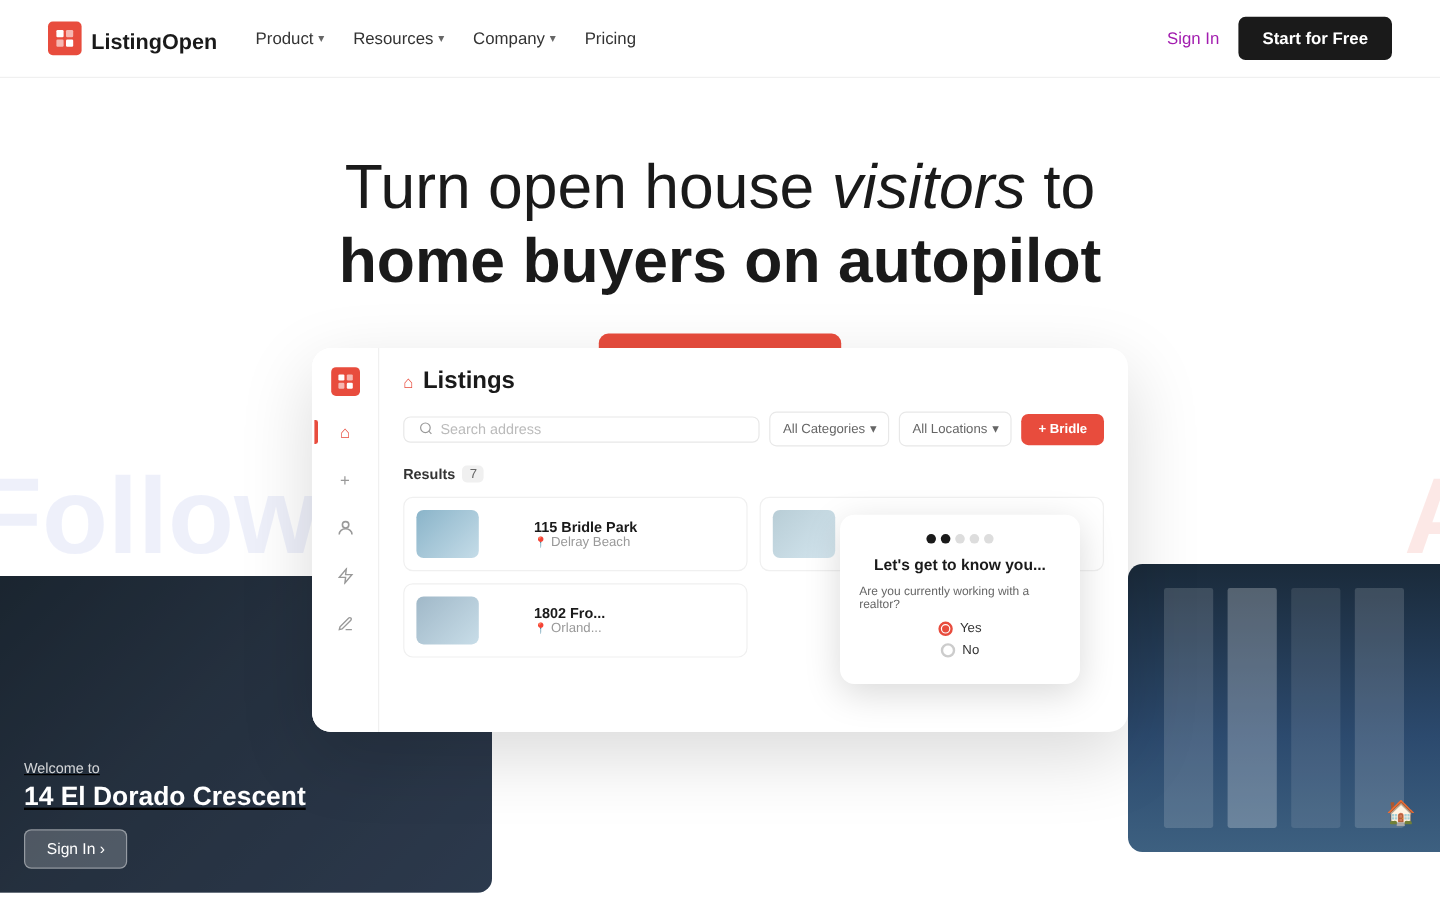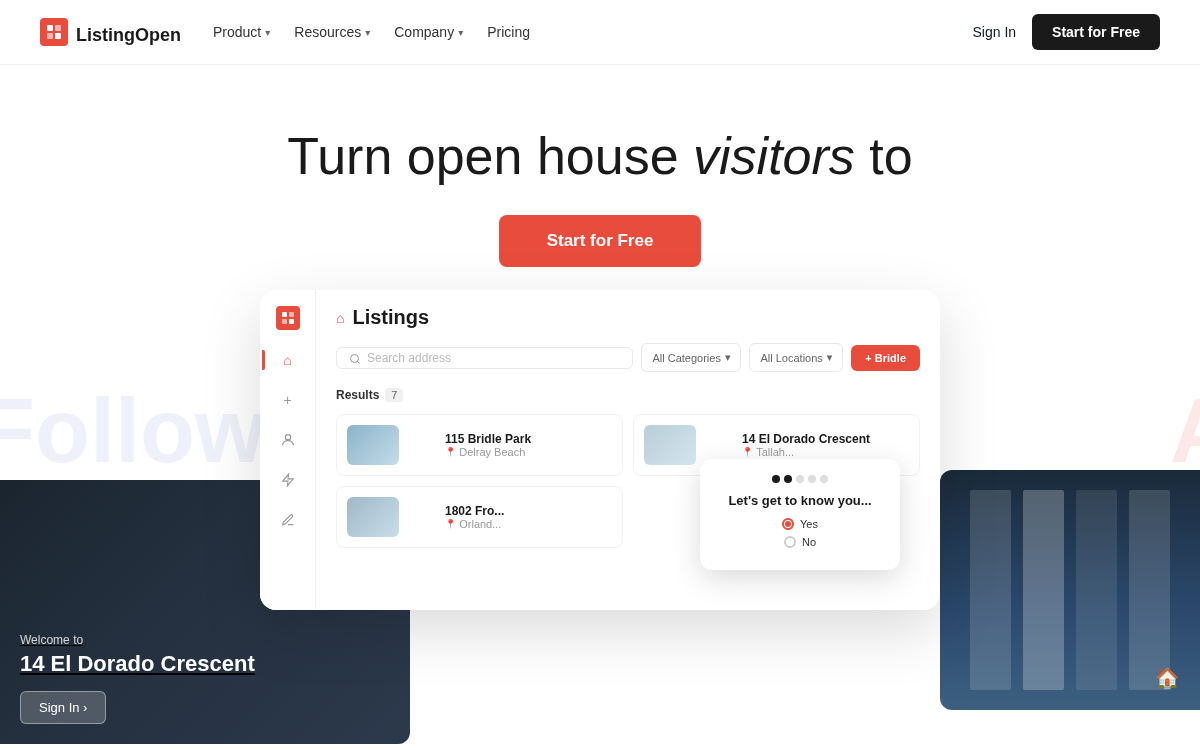--- a/index.html
+++ b/index.html
@@ -12,21 +12,21 @@
       position: relative; z-index: 100; background: #fff;
     }
     .nav-left { display: flex; align-items: center; gap: 32px; }
     .logo { display: flex; align-items: flex-end; gap: 8px; font-size: 18px; font-weight: 700; color: #1a1a1a; text-decoration: none; }
     .logo-icon { width: 28px; height: 28px; background: #e84c3d; border-radius: 4px; display: flex; align-items: center; justify-content: center; }
     .logo-icon svg { width: 18px; height: 18px; }
     .nav-links { display: flex; align-items: center; gap: 24px; }
     .nav-link { font-size: 14px; color: #333; cursor: pointer; display: flex; align-items: center; gap: 4px; }
     .chevron { font-size: 10px; color: #666; }
     .nav-right { display: flex; align-items: center; gap: 16px; }
-    .sign-in-btn { font-size: 14px; color: #0f172a; cursor: pointer; font-weight: 500; }
+    .sign-in-btn { font-size: 14px; color: #a21caf; cursor: pointer; font-weight: 500; }
     .start-free-btn { background: #1a1a1a; color: #fff; border: none; padding: 10px 20px; border-radius: 6px; font-size: 14px; font-weight: 600; cursor: pointer; }
 
     
     .hero { text-align: center; padding: 60px 40px 30px; position: relative; z-index: 10; }
     .hero-title { font-size: 52px; line-height: 1.2; color: #1a1a1a; margin-bottom: 28px; }
     .hero-title .line1 { font-weight: 400; display: block; }
     .hero-title .line1 em { font-style: italic; font-weight: 400; }
     .hero-title .line2 { font-weight: 800; display: block; }
     .hero-cta { background: #e84c3d; color: #fff; border: none; padding: 16px 48px; border-radius: 8px; font-size: 17px; font-weight: 700; cursor: pointer; margin-bottom: 50px; }
 
@@ -44,21 +44,21 @@
     .sidebar { width: 56px; background: #fff; border-right: 1px solid #f0f0f0; display: flex; flex-direction: column; align-items: center; padding: 16px 0; gap: 20px; }
     .sidebar-logo { width: 24px; height: 24px; background: #e84c3d; border-radius: 4px; display: flex; align-items: center; justify-content: center; }
     .sidebar-icon { width: 20px; height: 20px; color: #999; display: flex; align-items: center; justify-content: center; font-size: 14px; }
     .sidebar-icon.active { color: #e84c3d; }
     .sidebar-icon-wrap { position: relative; display: flex; align-items: center; }
     .main-content { flex: 1; padding: 16px 20px; overflow: hidden; }
     .listings-header { display: flex; align-items: center; gap: 8px; margin-bottom: 14px; }
     .listings-icon { color: #e84c3d; font-size: 14px; }
     .listings-title { font-size: 20px; font-weight: 700; color: #1a1a1a; }
     .search-row { display: flex; align-items: center; gap: 8px; margin-bottom: 16px; }
-    .search-input { flex: 1; border: 1px solid #e8e8e8; border-radius: 6px; padding: 3px 12px; font-size: 12px; color: #999; display: flex; align-items: flex-end; gap: 6px; }
+    .search-input { flex: 1; border: 1px solid #e8e8e8; border-radius: 6px; padding: 3px 12px; font-size: 12px; color: #999; display: flex; align-items: flex-start; gap: 6px; }
     .filter-btn { border: 1px solid #e8e8e8; border-radius: 6px; padding: 7px 10px; font-size: 11px; color: #666; display: flex; align-items: center; gap: 4px; white-space: nowrap; }
     .create-btn { background: #e84c3d; color: #fff; border: none; border-radius: 6px; padding: 7px 14px; font-size: 11px; font-weight: 600; cursor: pointer; white-space: nowrap; }
     .results-row { display: flex; align-items: center; gap: 6px; margin-bottom: 12px; }
     .results-label { font-size: 12px; font-weight: 600; color: #333; }
     .results-count { background: #f0f0f0; border-radius: 4px; padding: 1px 6px; font-size: 11px; color: #666; }
     .listings-grid { display: grid; grid-template-columns: 1fr 1fr; gap: 10px; }
     .listing-card { border: 1px solid #f0f0f0; border-radius: 8px; padding: 10px; display: flex; align-items: center; gap: 10px; }
     .listing-thumb { width: 52px; height: 40px; border-radius: 6px; background: #ddd; overflow: hidden; flex-shrink: 0; }
     .thumb-1 { background: linear-gradient(135deg, #8ab4c9 0%, #c5dce8 100%); }
     .thumb-2 { background: linear-gradient(135deg, #b8cdd6 0%, #d4e6ef 100%); }
@@ -134,20 +134,21 @@
   </div>
   <div class="nav-right">
     <span class="sign-in-btn">Sign In</span>
     <button class="start-free-btn">Start for Free</button>
   </div>
 </nav>
 
 <section class="hero">
   <h1 class="hero-title">
     <span class="line1">Turn open house <em>visitors</em> to</span>
+    <span class="line2"><strong>home buyers</strong> on <strong>autopilot</strong></span>
   </h1>
   <button class="hero-cta">Start for Free</button>
 </section>
 
 <div class="bg-strips">
   <div class="strip strip-1">Follow Up's</div>
   <div class="strip strip-2">AI</div>
   <div class="strip strip-3">Intelligent</div>
   <div class="strip strip-4">Sign-In</div>
 </div>
@@ -259,20 +260,21 @@
 
   <div class="modal-card">
     <div class="modal-dots">
       <div class="dot active"></div>
       <div class="dot active"></div>
       <div class="dot inactive"></div>
       <div class="dot inactive"></div>
       <div class="dot inactive"></div>
     </div>
     <div class="modal-title">Let's get to know you...</div>
+    <div class="modal-question">Are you currently working with a realtor?</div>
     <div class="radio-option">
       <div class="radio-circle selected"></div>
       <span>Yes</span>
     </div>
     <div class="radio-option">
       <div class="radio-circle empty"></div>
       <span>No</span>
     </div>
   </div>
 </div>

